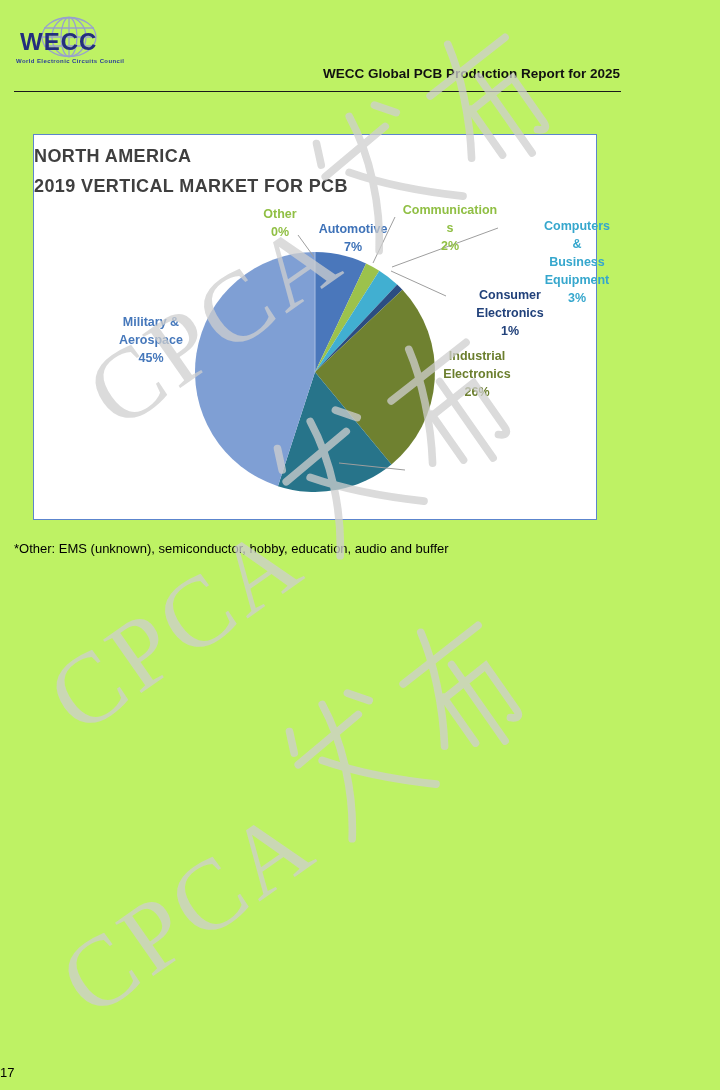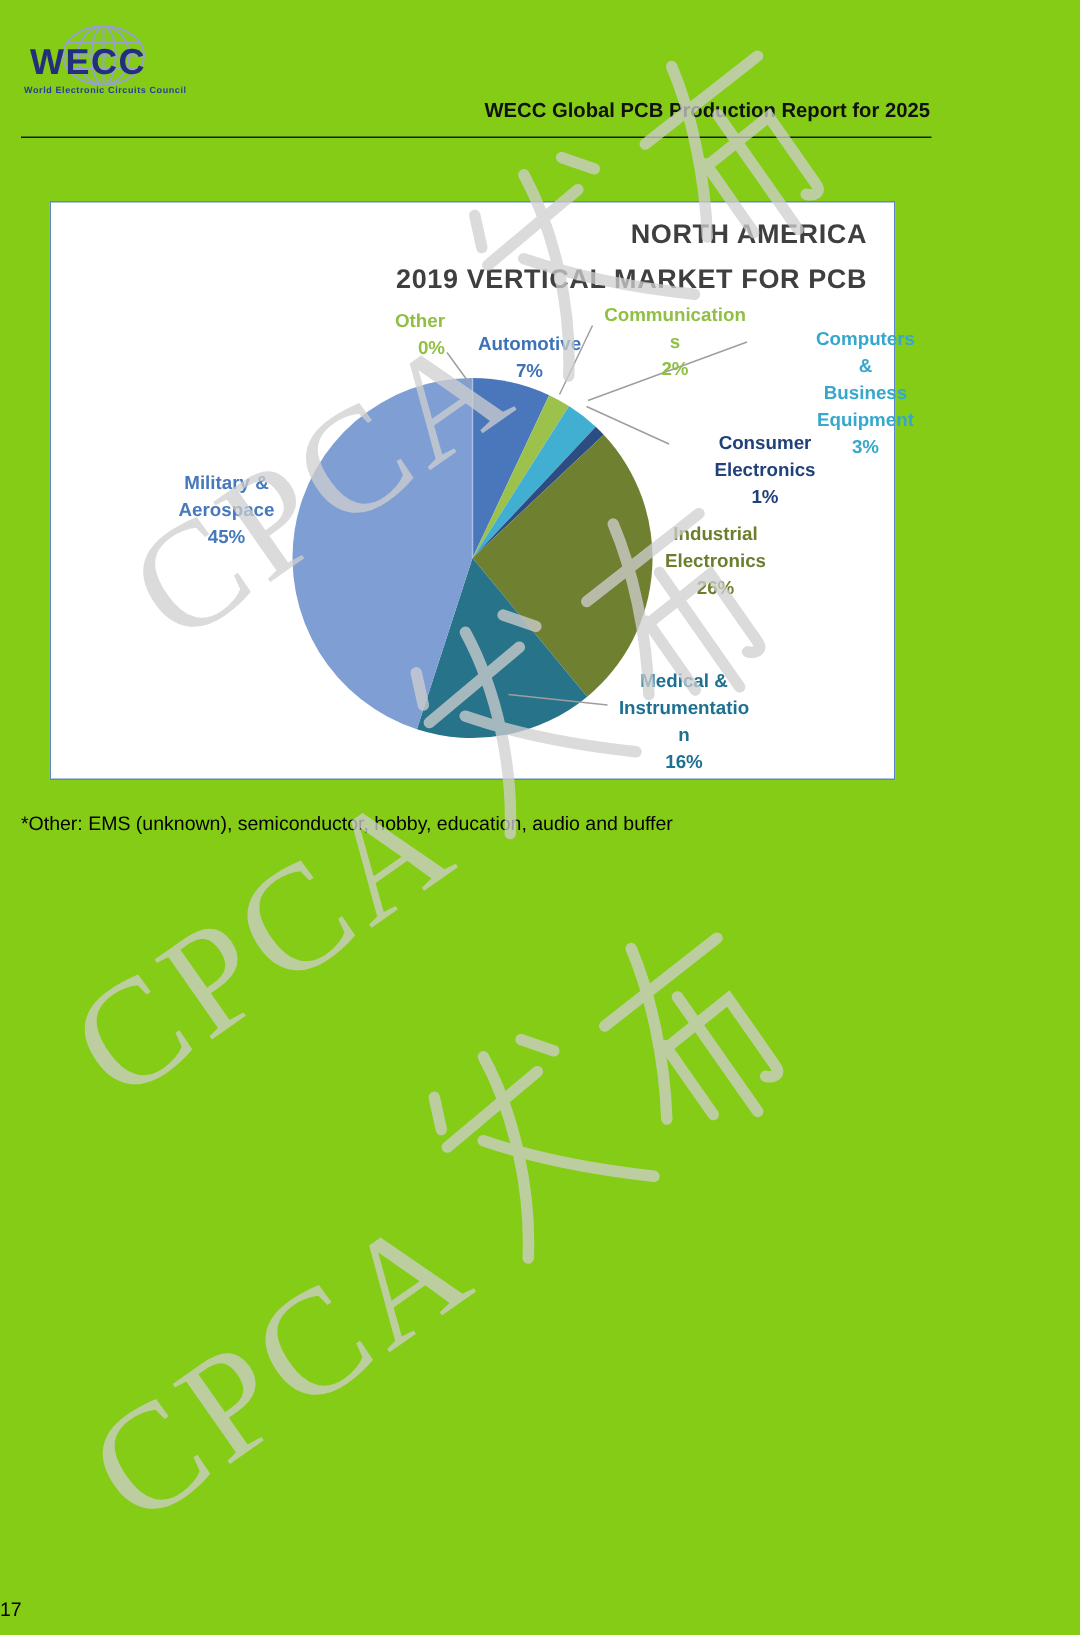--- a/index.html
+++ b/index.html
@@ -1,36 +1,36 @@
 <!DOCTYPE html>
 <html><head>
 <meta charset="utf-8">
 <style>
   html,body{margin:0;padding:0;background:#fff;}
   body{width:720px;height:1090px;position:relative;overflow:hidden;
        font-family:"Liberation Sans","DejaVu Sans",sans-serif;}
-  .page{position:absolute;inset:0;background:#84cc16;}
+  .page{position:absolute;inset:0;background:#bef264;}
 
   
   .logo{position:absolute;left:14px;top:14px;width:110px;height:52px;}
   .logo svg{position:absolute;left:24px;top:2px;}
   .logo-text{position:absolute;left:6px;top:14px;font-size:24px;font-weight:bold;
              color:#232e7e;letter-spacing:1px;font-stretch:condensed;}
   .logo-sub{position:absolute;left:2px;top:44px;font-size:6px;font-weight:bold;
             color:#2a3c9b;letter-spacing:.4px;white-space:nowrap;}
 
   
   .hdr-title{position:absolute;left:0;top:66px;width:620px;text-align:right;
              font-size:13.5px;font-weight:bold;color:#111;}
   .hdr-rule{position:absolute;left:14px;top:91px;width:607px;border-top:1.6px solid #1a1a1a;}
 
   
   .chart-box{position:absolute;left:33px;top:134px;width:562px;height:384px;
              border:1.6px solid #5c85cd;background:#fff;}
-  .chart-title{position:absolute;left:12px;top:6px;width:532px;text-align:right;
+  .chart-title{position:absolute;left:0;top:6px;width:532px;text-align:left;
                font-size:18px;font-weight:bold;color:#3f3f3f;line-height:30px;
                letter-spacing:.4px;white-space:pre-line;}
   .pie-svg{position:absolute;left:0;top:0;width:562px;height:384px;}
 
   .lbl{position:absolute;font-size:12.5px;font-weight:bold;line-height:18px;
        text-align:center;white-space:pre-line;transform:translateX(-50%);}
   .lbl-other{left:246px;top:70px;}
   .lbl-automotive{left:319px;top:71px;margin-top:14px;}
   .lbl-communications{left:416px;top:66px;}
   .lbl-computers{left:543px;top:82px;}
@@ -91,41 +91,37 @@
         <line x1="464" y1="93" x2="358" y2="132"></line>
         <line x1="412" y1="161" x2="357" y2="136"></line>
         <line x1="371" y1="335" x2="305" y2="328"></line>
         <line x1="281" y1="237" x2="281" y2="117" stroke="#aabfe4"></line>
       </g>
     </svg>
 
     <div class="chart-title">NORTH AMERICA
 2019 VERTICAL MARKET FOR PCB</div>
 
-    <div class="lbl lbl-other" style="color: rgb(144, 191, 68); text-align: right;">Other
+    <div class="lbl lbl-other" style="color: rgb(144, 191, 68);">Other
 0%</div>
     <div class="lbl lbl-automotive" style="color: rgb(62, 114, 184);">Automotive
 7%</div>
     <div class="lbl lbl-communications" style="color: rgb(144, 191, 68);">Communication
 s
 2%</div>
     <div class="lbl lbl-computers" style="color: rgb(54, 167, 205);">Computers &amp;
 Business
 Equipment
 3%</div>
     <div class="lbl lbl-consumer" style="color: rgb(33, 65, 122);">Consumer
 Electronics
 1%</div>
     <div class="lbl lbl-industrial" style="color: rgb(107, 126, 45);">Industrial
 Electronics
 26%</div>
-    <div class="lbl lbl-medical" style="color: rgb(29, 112, 144);">Medical &amp;
-Instrumentatio
-n
-16%</div>
     <div class="lbl lbl-military" style="color: rgb(70, 120, 187);">Military &amp;
 Aerospace
 45%</div>
   </div>
 
   <div class="footnote">*Other: EMS (unknown), semiconductor, hobby, education, audio and buffer</div>
 
   <div class="page-num">17</div>
 
   <div class="wm wm1">

